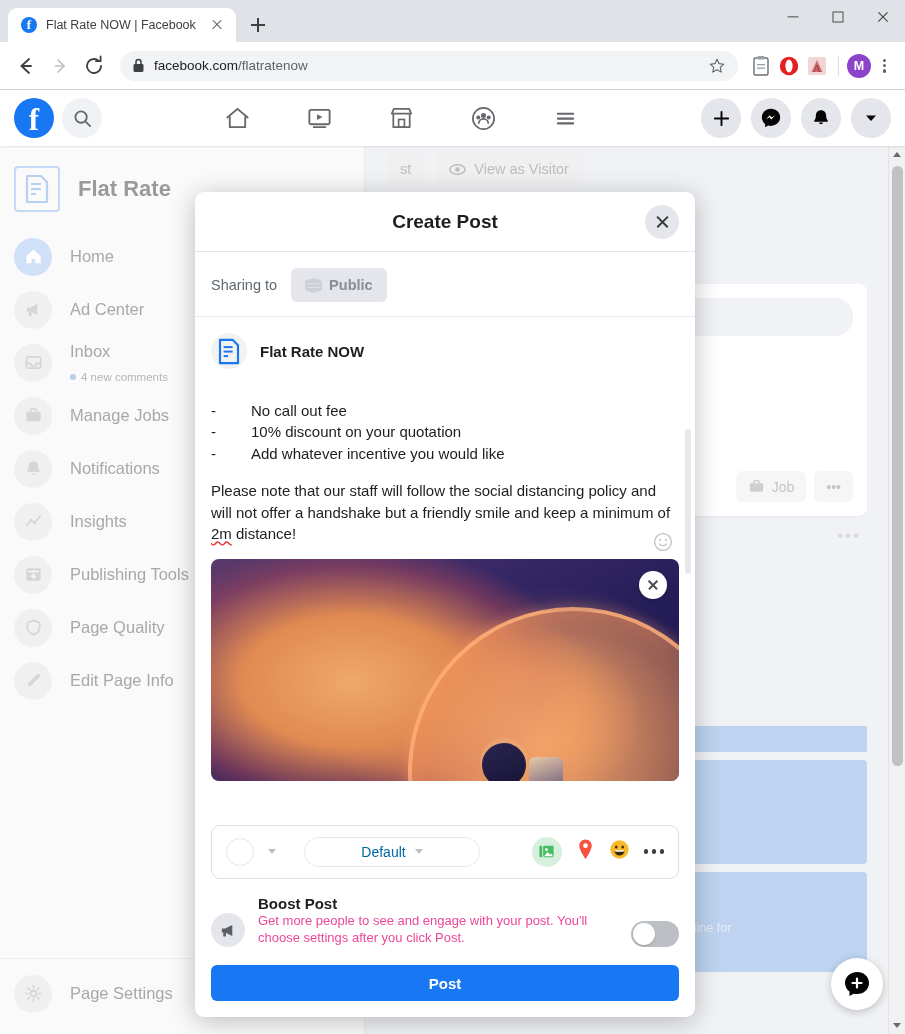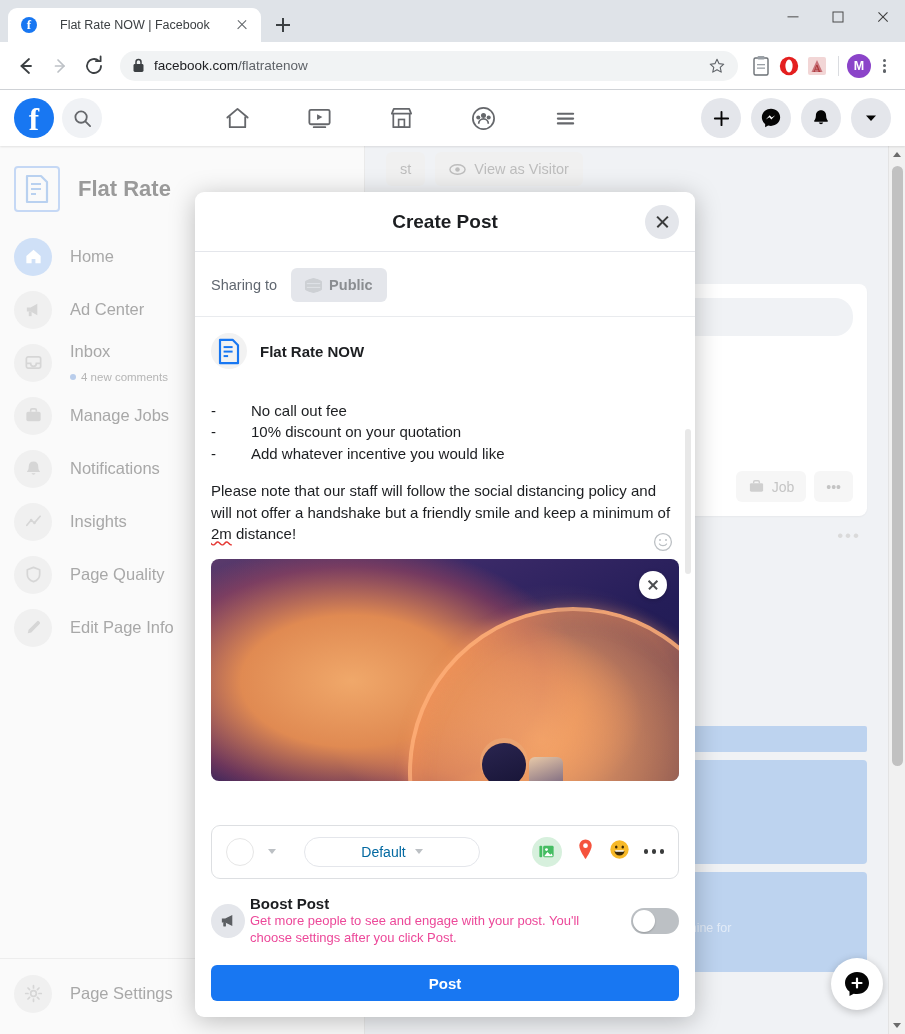--- a/index.html
+++ b/index.html
@@ -17,21 +17,21 @@
     display: flex; flex-direction: column;
   }
   .titlebar {
     height: 42px; flex: 0 0 42px;
     background: #dfe3e8;
     display: flex; align-items: flex-end;
     position: relative;
   }
   .tabstrip { display: flex; align-items: flex-end; height: 42px; padding-left: 8px; }
   .tab {
-    display: flex; align-items: center; gap: 23px;
+    display: flex; align-items: center; gap: 9px;
     height: 34px; padding: 0 10px 0 13px;
     background: #fff;
     border-radius: 9px 9px 0 0;
     min-width: 228px;
     position: relative;
   }
   .tab-favicon {
     width: 16px; height: 16px; border-radius: 50%;
     background: #1877f2; flex: 0 0 16px;
     position: relative;
@@ -442,21 +442,21 @@
   }
   .opt-icons { margin-left: auto; display: flex; align-items: center; gap: 14px; }
   .opt-photo {
     width: 30px; height: 30px; border-radius: 50%;
     background: #d7f0dd; display: flex; align-items: center; justify-content: center;
   }
   .opt-dots { display: flex; gap: 3.5px; align-items: center; }
   .opt-dots i { width: 4.5px; height: 4.5px; border-radius: 50%; background: #3a3b3c; }
 
   .boost-row {
-    display: flex; align-items: center; gap: 5px;
+    display: flex; align-items: flex-end; gap: 13px;
     padding: 16px 16px 0 16px;
   }
   .boost-icon {
     width: 34px; height: 34px; flex: 0 0 34px;
     border-radius: 50%; background: #e4e6eb;
     display: flex; align-items: center; justify-content: center;
   }
   .boost-title { font-size: 15px; font-weight: bold; color: #1c1e21; }
   .boost-desc { font-size: 13px; color: #ec4899; line-height: 1.36; margin-top: 0; max-width: 330px; }
   .toggle {
@@ -713,20 +713,30 @@
           <div class="sbicon">
             <svg width="19" height="19" viewBox="0 0 20 20">
                 <path d="M3 14 L7.5 8.5 L11 11.5 L17 4.5" fill="none" stroke="#d6d6d6" stroke-width="1.8" stroke-linecap="round" stroke-linejoin="round"></path>
                 <circle cx="7.5" cy="8.5" r="1.3" fill="#d6d6d6"></circle>
                 <circle cx="11" cy="11.5" r="1.3" fill="#d6d6d6"></circle>
               </svg>
           </div>
           <div class="sblabel">Insights</div>
         </div>
 
+        <div class="sbitem">
+          <div class="sbicon">
+            <svg width="19" height="19" viewBox="0 0 20 20">
+                <rect x="2.5" y="3.5" width="15" height="13" rx="1.8" fill="#d6d6d6"></rect>
+                <rect x="4.5" y="6" width="11" height="1.6" fill="#fafafa"></rect>
+                <path d="M10 9.5 V14 M7.8 11.8 H12.2" stroke="#fafafa" stroke-width="1.6" stroke-linecap="round"></path>
+              </svg>
+          </div>
+          <div class="sblabel">Publishing Tools</div>
+        </div>
 
         <div class="sbitem">
           <div class="sbicon">
             <svg width="19" height="19" viewBox="0 0 20 20">
                 <path d="M10 2.5 L16.5 5 V10 c0 4-3 6.4-6.5 7.5 C6.5 16.4 3.5 14 3.5 10 V5 z" fill="none" stroke="#d6d6d6" stroke-width="1.8" stroke-linejoin="round"></path>
               </svg>
           </div>
           <div class="sblabel">Page Quality</div>
         </div>
 

